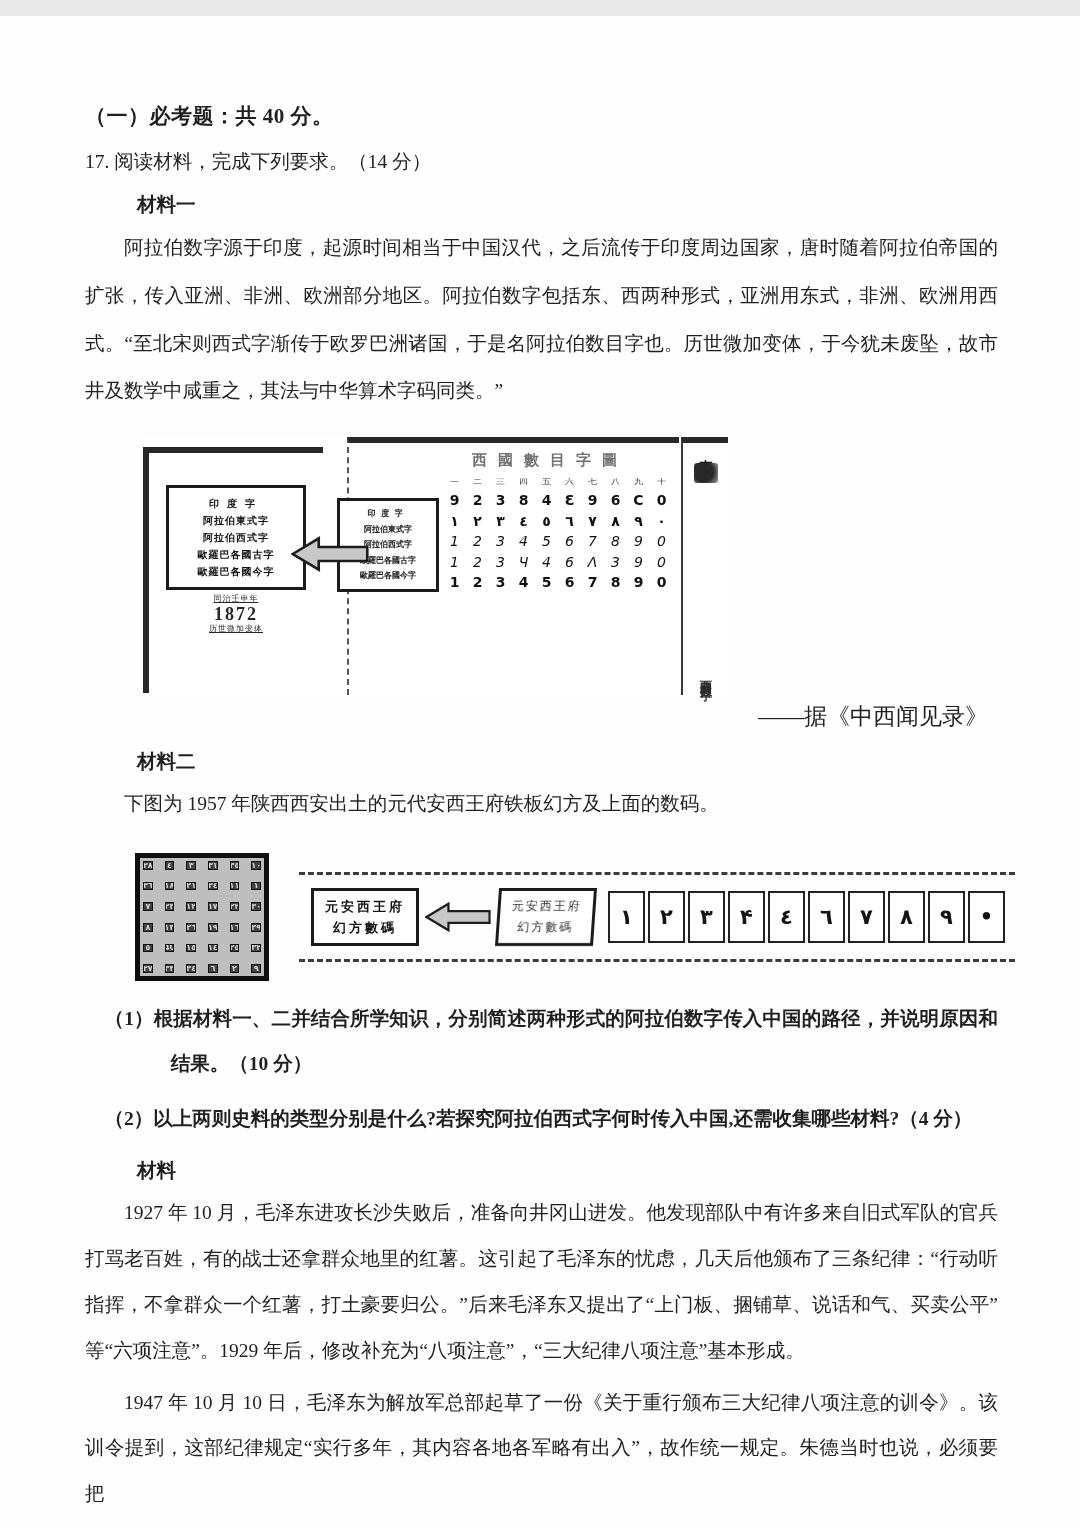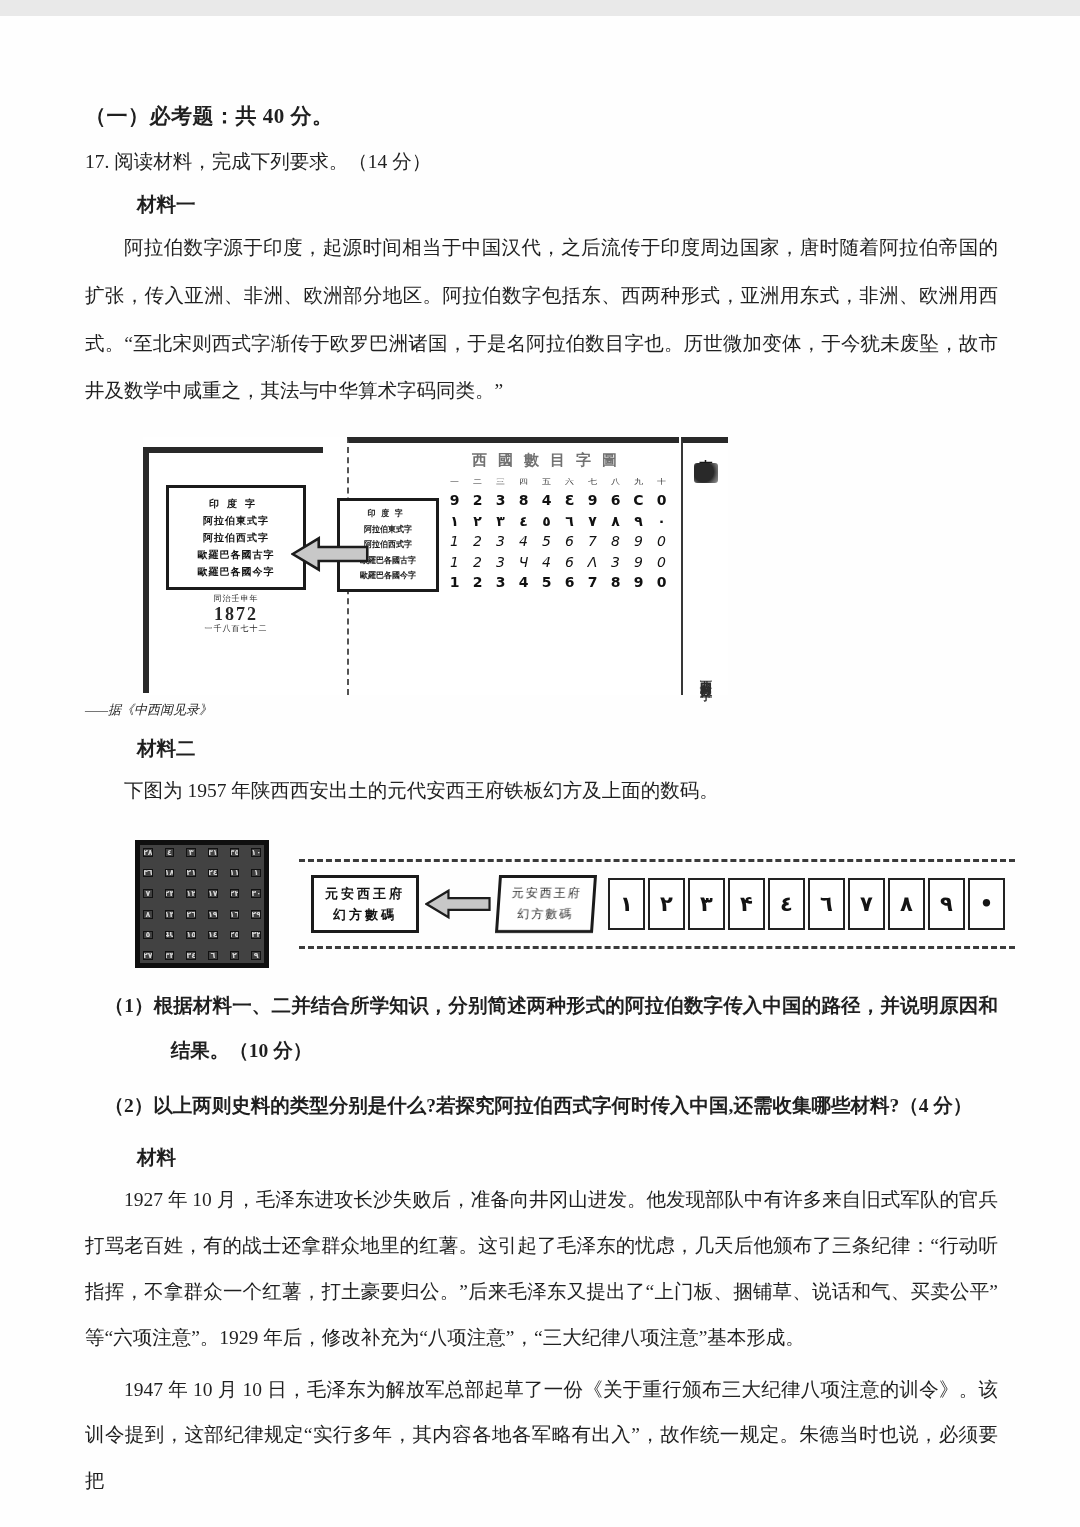--- a/index.html
+++ b/index.html
@@ -15,21 +15,21 @@
     overflow:hidden;
   }
   .sec-title{font-size:21px;font-weight:bold;letter-spacing:.5px;}
   .stem{font-size:19.5px;margin-top:18px;}
   .mat-label{font-size:19.5px;font-weight:bold;margin:16px 0 0 52px;font-family:Liberation Mono, monospace;}
   .para{
     font-size:19.5px;line-height:2.45;text-align:justify;
     text-indent:2em;margin:6px 0 0 0;
   }
   .para.tight{line-height:2.35;}
-  .source{font-size:13px;margin:4px 10px 0 0;font-style:italic;}
+  .source{font-size:23px;text-align:right;margin:4px 10px 0 0;}
   .subq{font-size:19.5px;line-height:2.3;margin:10px 0 0 0;padding-left:4.4em;text-indent:-3.4em;text-align:justify;font-weight:bold;}
 
   
   .fig1{
     position:relative;width:585px;height:258px;
     margin:22px 0 6px 58px;
     filter:grayscale(1) contrast(1.03);
     font-family:"Liberation Serif","DejaVu Serif",serif;
     background:#fcfcfb;
   }
@@ -41,21 +41,21 @@
   .f1-box{
     border:3px solid #1e1e1e;width:128px;margin:32px auto 0 auto;
     padding:7px 3px;background:#fbfbfa;
   }
   .f1-box .lbl{
     font-size:10px;line-height:17px;text-align:center;
     font-weight:bold;color:#161616;white-space:nowrap;letter-spacing:1px;
   }
   .f1-box .lbl:first-child{letter-spacing:8px;}
   .f1-year{width:128px;margin:4px auto 0 auto;text-align:center;color:#2a2a2a;}
-  .f1-year .cap{font-size:8px;letter-spacing:1px;line-height:10px;}
+  .f1-year .cap{font-size:8px;letter-spacing:1px;line-height:10px;text-decoration:underline;}
   .f1-year .yr{font-size:18px;font-weight:bold;letter-spacing:2px;line-height:20px;}
   .arrow-ico{position:absolute;z-index:3;}
   .f1-main{
     position:absolute;left:204px;top:0;width:332px;height:258px;
     border-top:6px solid #2c2c2c;border-left:2px dashed #555;
     box-sizing:border-box;
   }
   .f1-title{
     text-align:center;font-size:15px;font-weight:bold;
     letter-spacing:11px;margin:8px 0 4px 72px;color:#8b5cf6;white-space:nowrap;
@@ -103,21 +103,21 @@
   }
 
   
   .fig2{
     display:flex;align-items:center;
     margin:20px 0 8px 50px;height:140px;
     filter:grayscale(1) contrast(1.02);
   }
   .plate{
     width:134px;height:128px;flex:none;box-sizing:border-box;
-    background:#14532d;border:5px solid #12110f;
+    background:#f9a8d4;border:5px solid #12110f;
     display:grid;grid-template-columns:repeat(6,1fr);grid-template-rows:repeat(6,1fr);
     gap:12px;padding:3px;filter:blur(.4px);
   }
   .pcell{
     background:#45423b;color:#d9d3c6;font-size:8px;font-weight:bold;
     display:flex;align-items:center;justify-content:center;
     border:1px solid #14130f;font-family:"DejaVu Sans",sans-serif;overflow:hidden;
   }
   .f2-rail{
     display:flex;align-items:center;margin-left:30px;
@@ -157,21 +157,21 @@
       <div class="f1-box">
           <div class="lbl">印度字</div>
           <div class="lbl">阿拉伯東式字</div>
           <div class="lbl">阿拉伯西式字</div>
           <div class="lbl">歐羅巴各國古字</div>
           <div class="lbl">歐羅巴各國今字</div>
         </div>
       <div class="f1-year">
         <div class="cap">同治壬申年</div>
         <div class="yr">1872</div>
-        <div class="cap">一千八百七十二</div>
+        <div class="cap">历世微加变体</div>
       </div>
     </div>
 
     <svg class="arrow-ico" style="left:148px;top:96px;" width="78" height="42" viewBox="0 0 90 44">
       <polygon points="2,22 32,4 32,14 88,14 88,30 32,30 32,40" fill="#c6c6c6" stroke="#1f1f1f" stroke-width="3"></polygon>
     </svg>
 
     <div class="f1-main">
       <div class="f1-title">西國數目字圖</div>
       <div class="f1-body">

